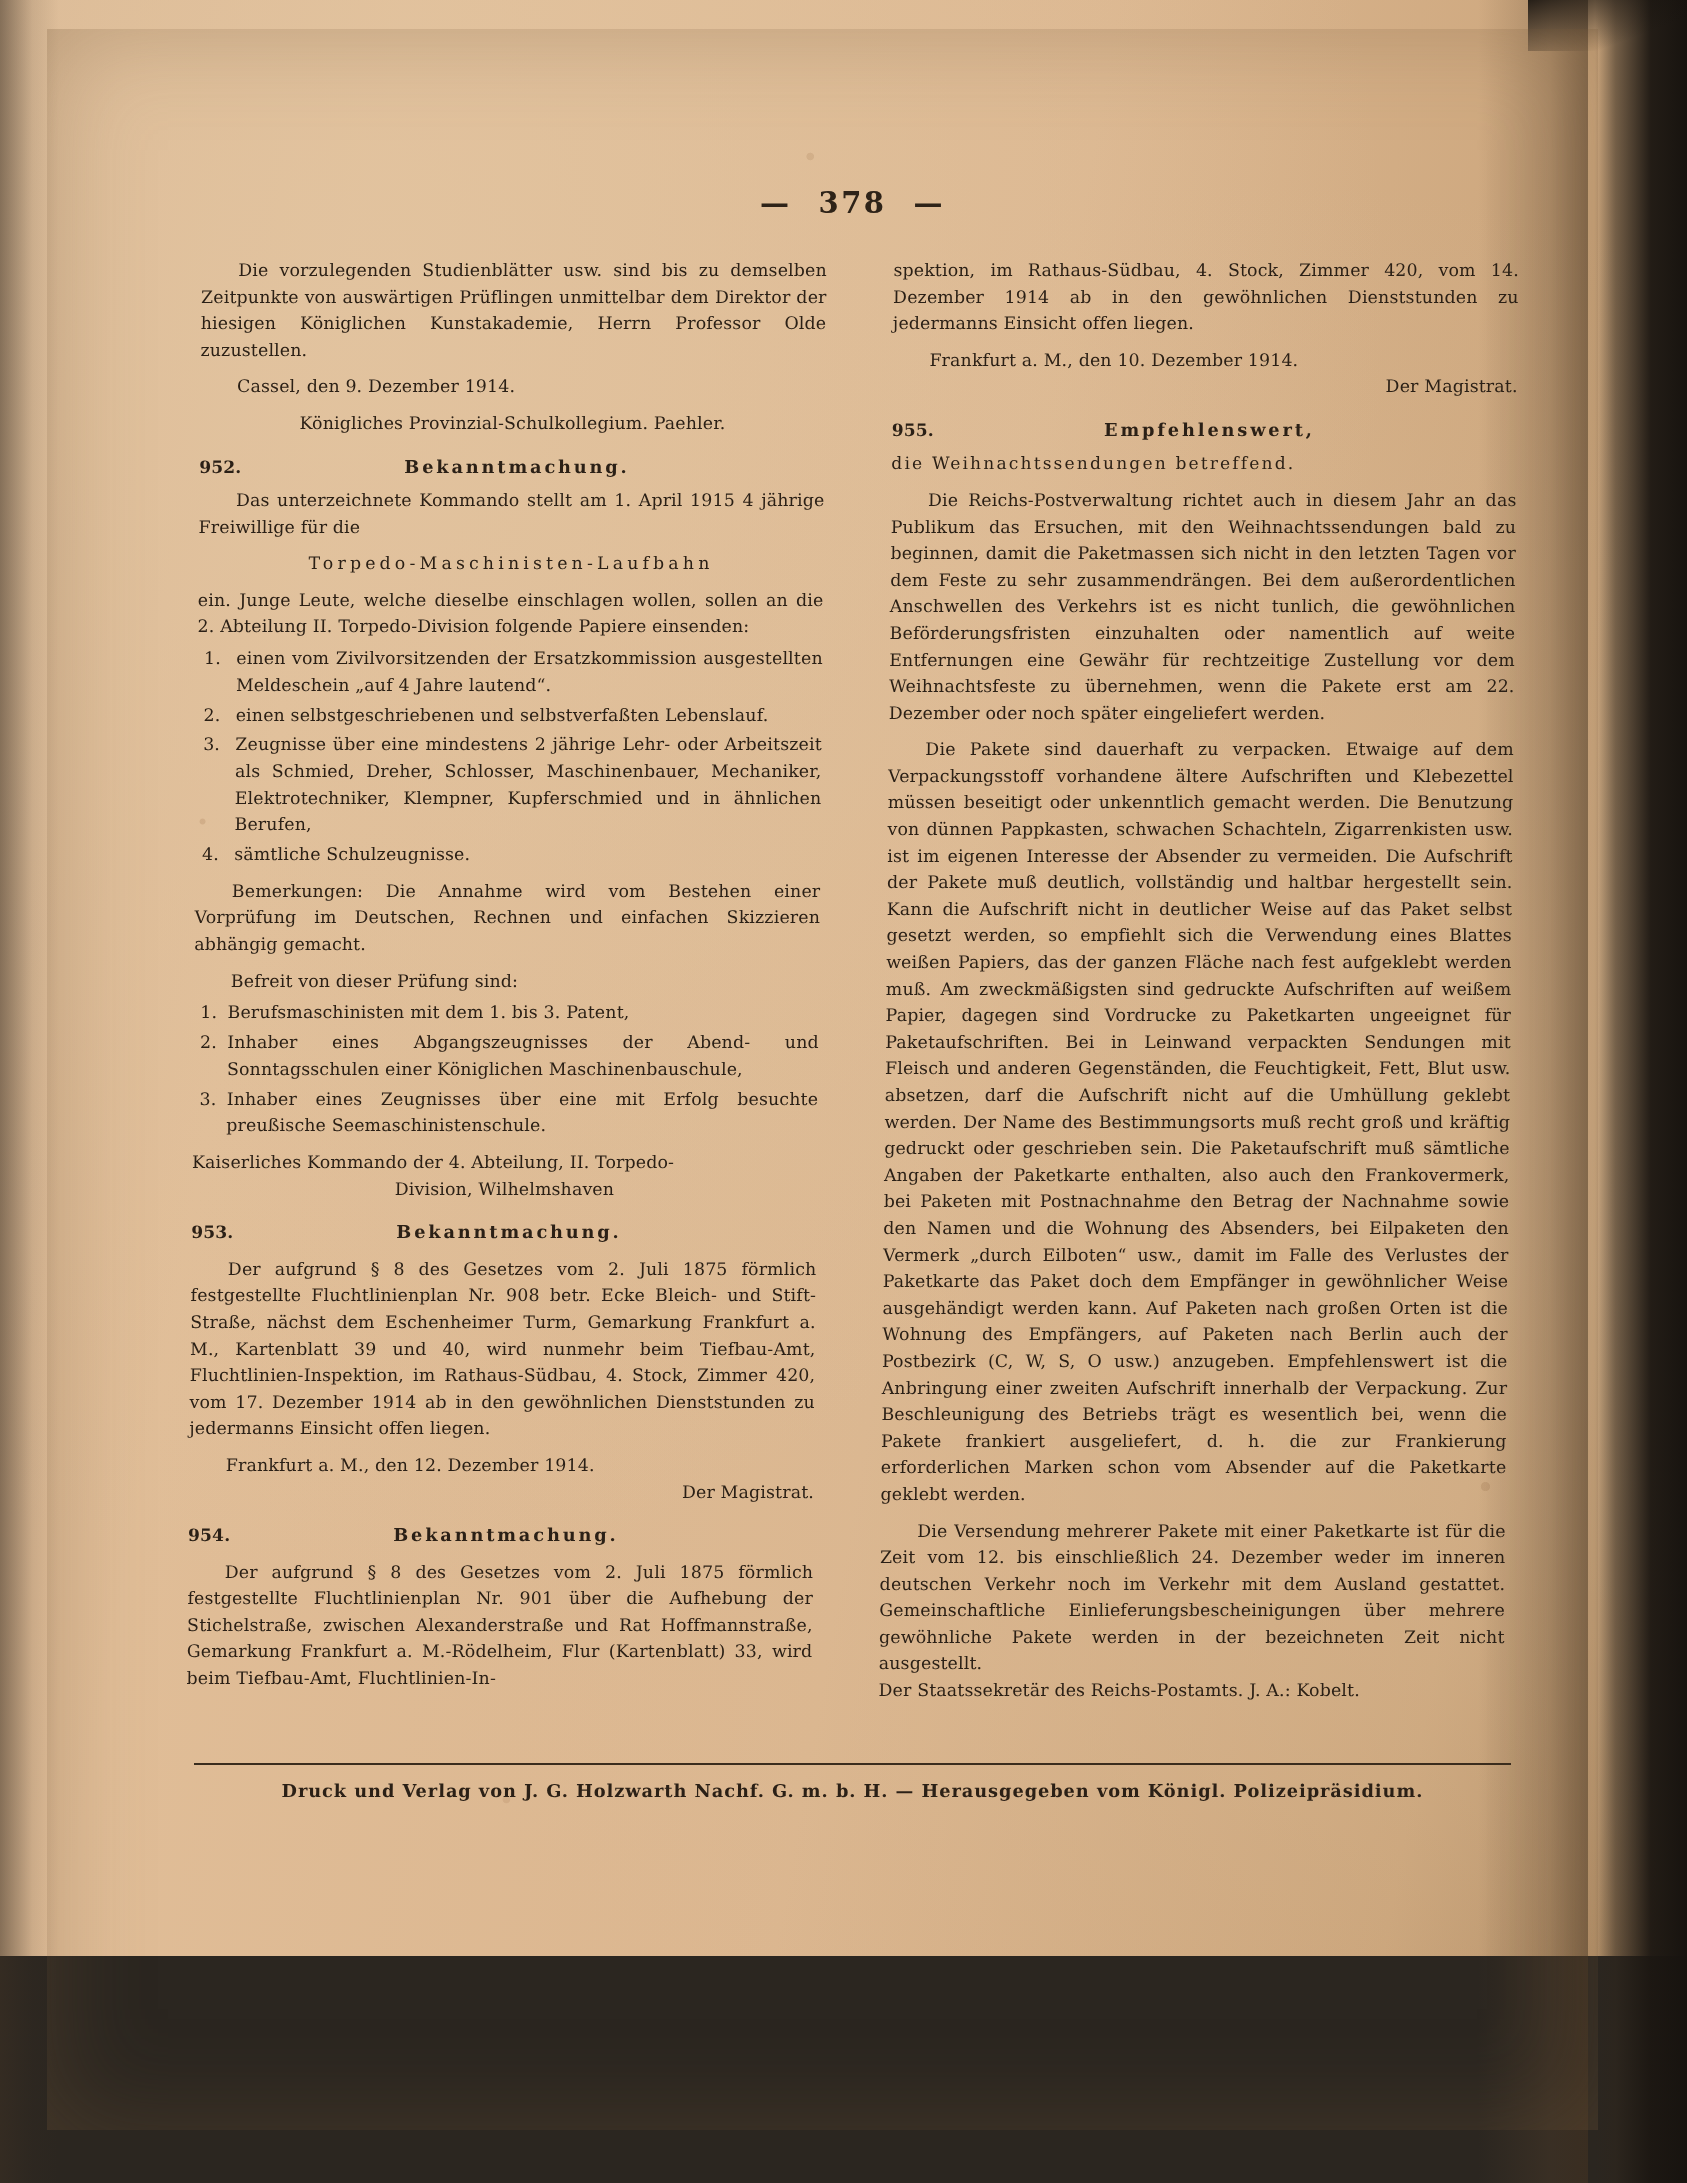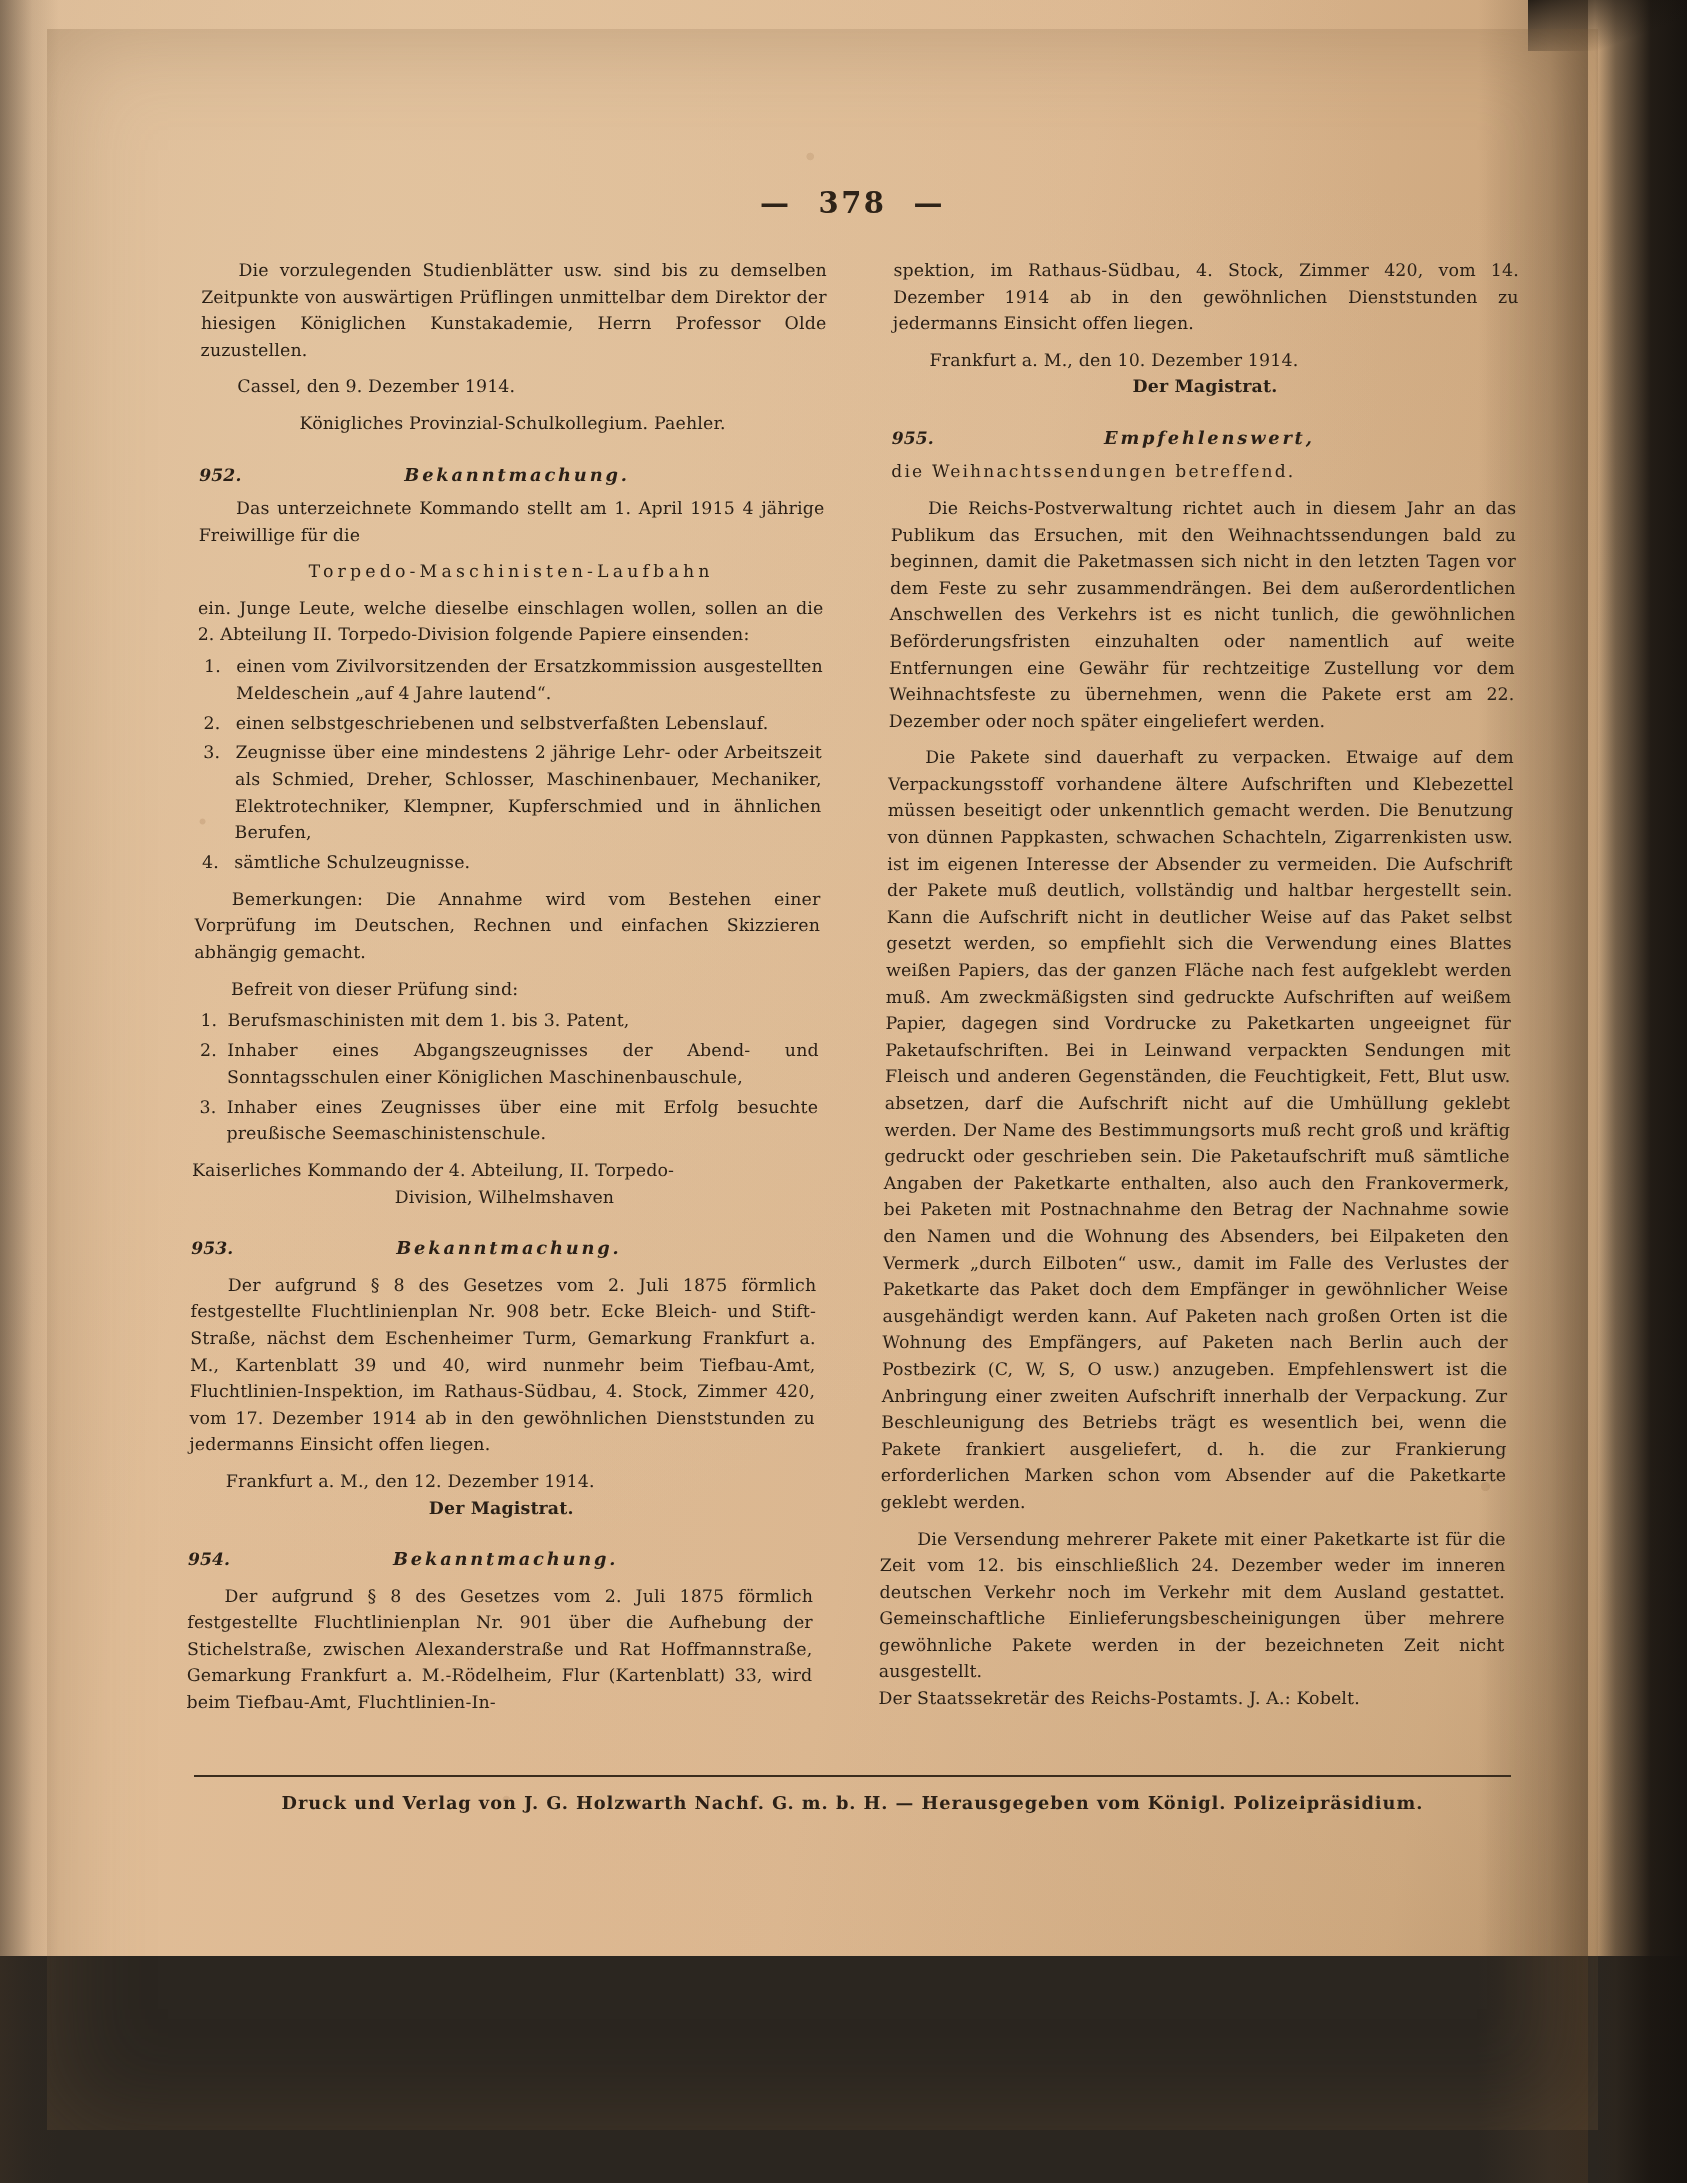--- a/index.html
+++ b/index.html
@@ -102,30 +102,29 @@
     color: #2b2016;
     text-align: justify;
     text-justify: inter-word;
     -webkit-font-smoothing: none;
     transform: skewX(-0.6deg);
     letter-spacing: 0.2px;
   }
   .txt p { margin: 0 0 0 0; }
   .indent { text-indent: 37px; }
   .center { text-align: center; text-indent: 0; }
-  .right { text-align: center; text-indent: 0; font-weight: bold; }
+  .right { text-align: right; text-indent: 0; }
   .wide { letter-spacing: 4.2px; }
   .gap-s { margin-top: 10px !important; }
 
   .notice-head {
     display: flex;
     align-items: center;
-    margin-top: 25px;
+    margin-top: 17px;
     margin-bottom: 6.8px;
-    font-style: italic;
   }
   .notice-num {
     font-family: "DejaVu Serif", serif;
     font-weight: bold;
     font-size: 17px;
     width: 61px;
     flex: none;
     color: #2b2016;
   }
   .notice-title {

